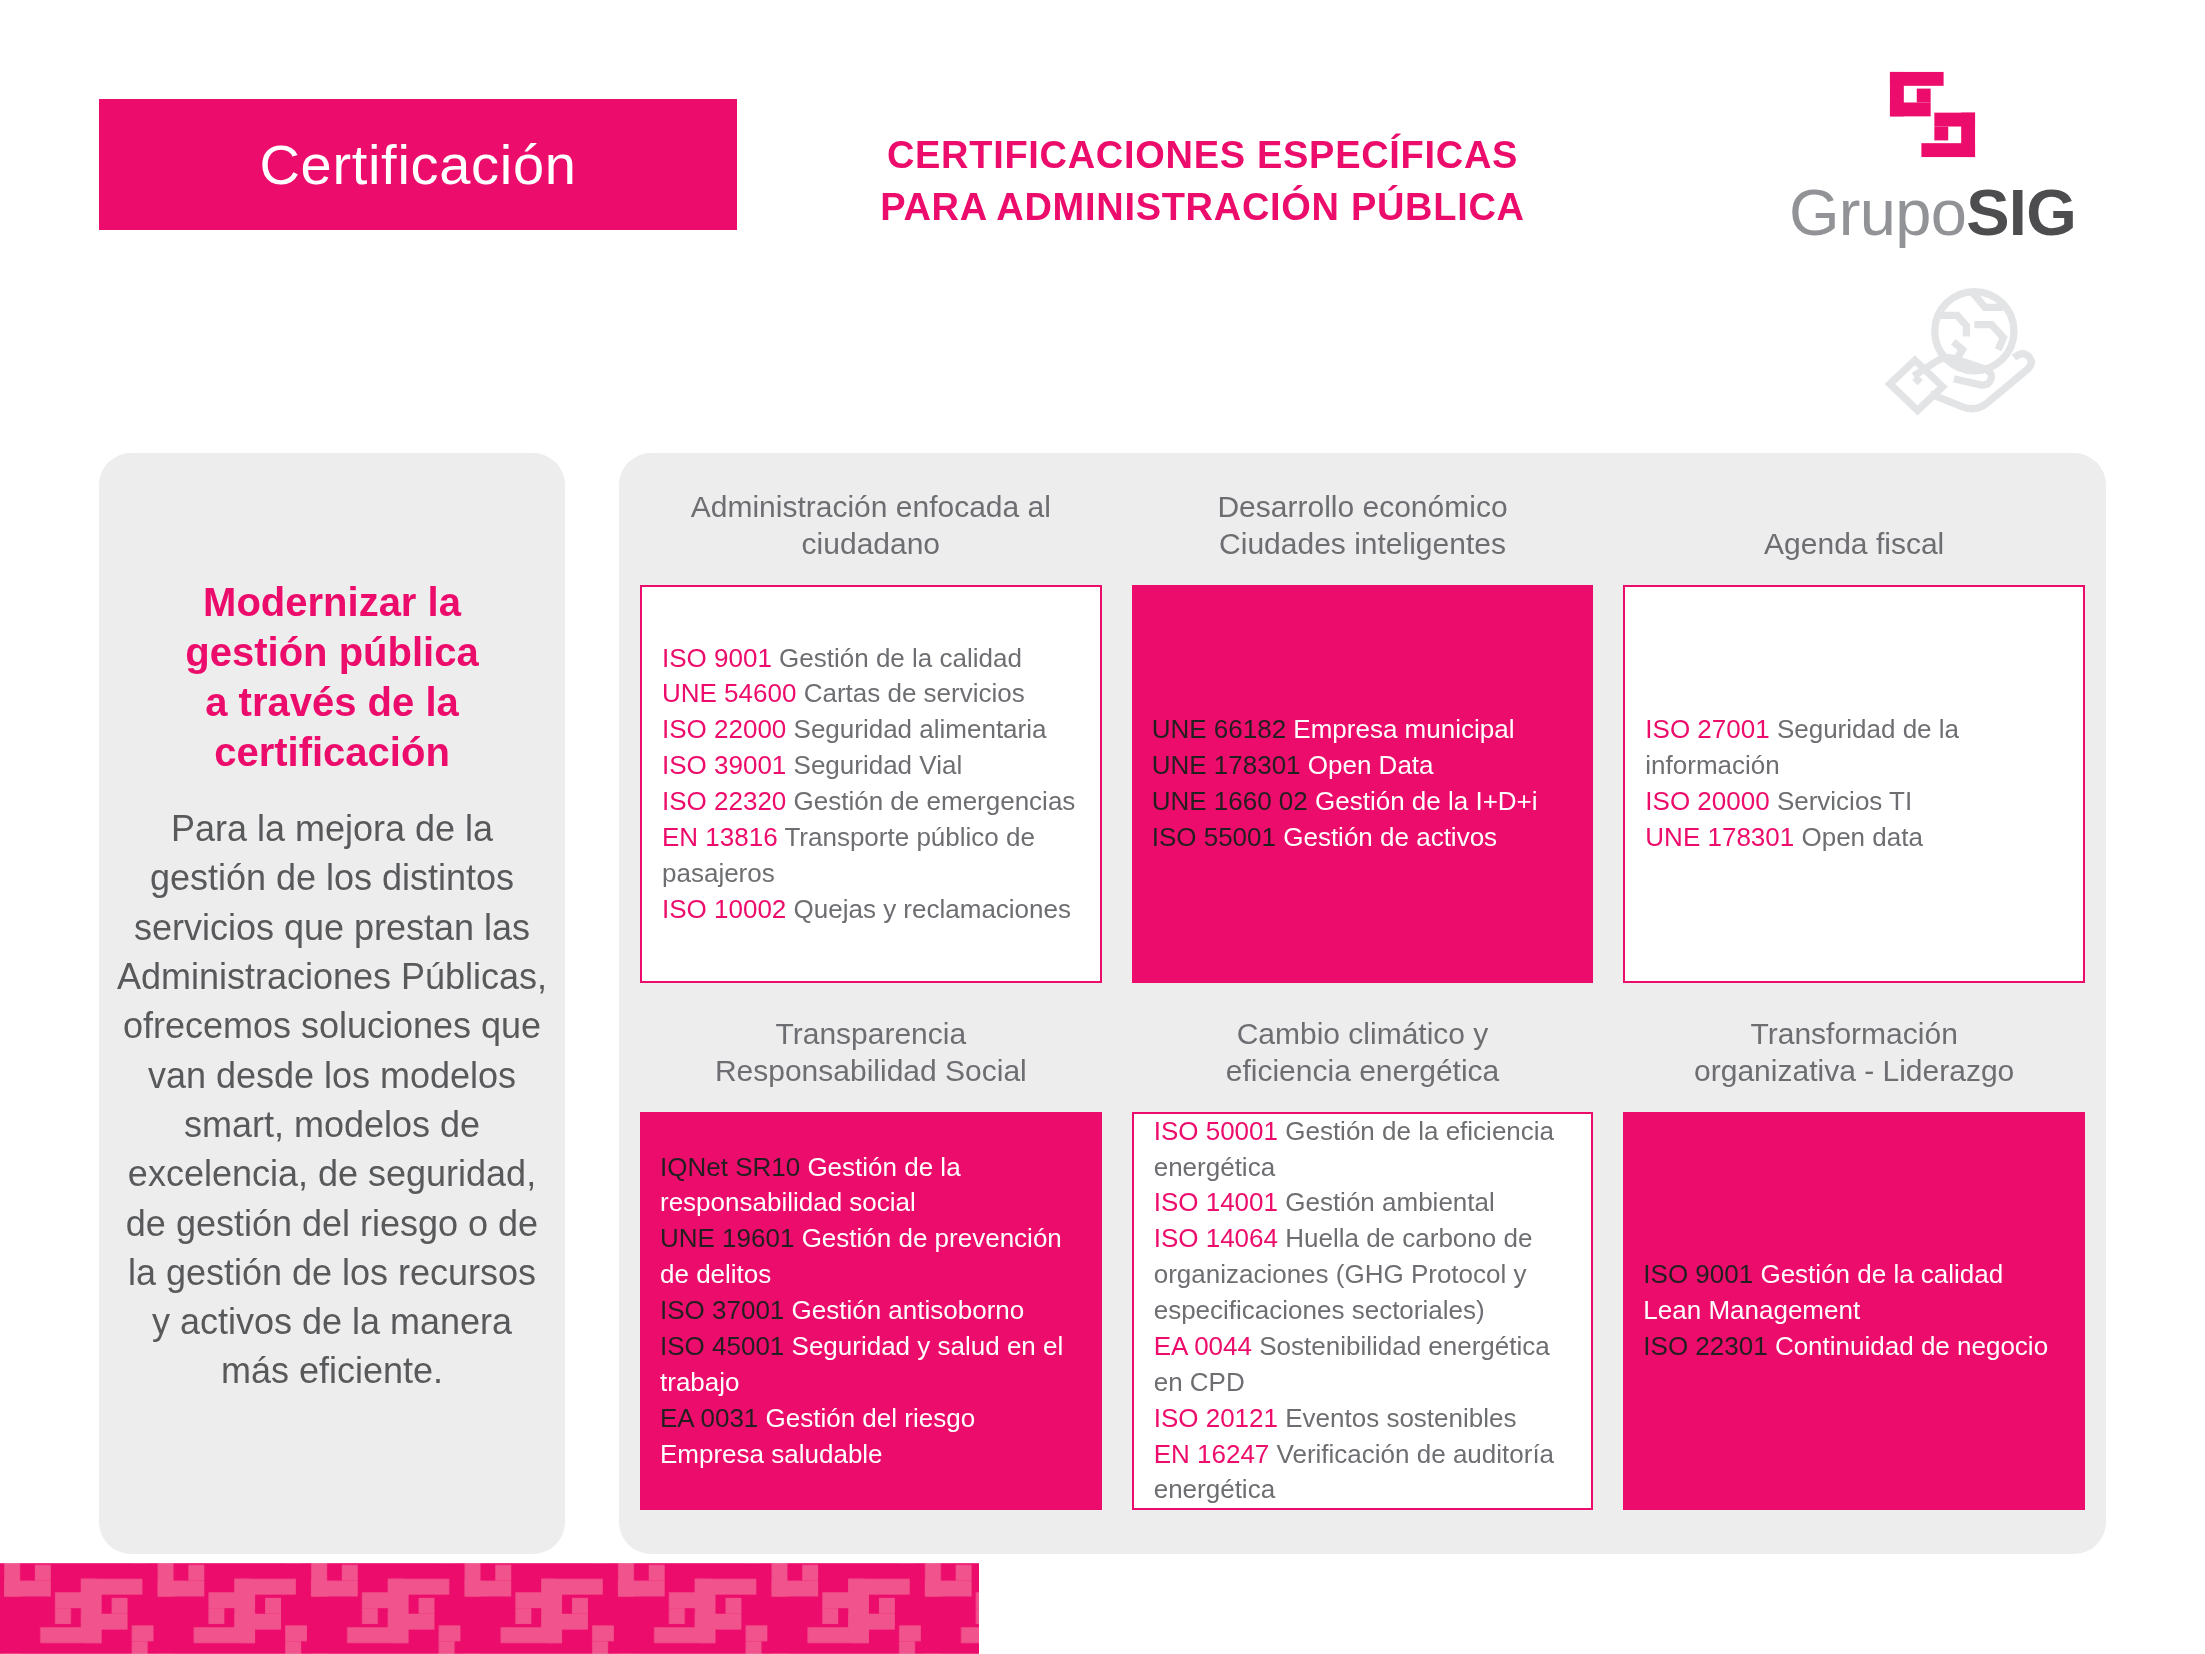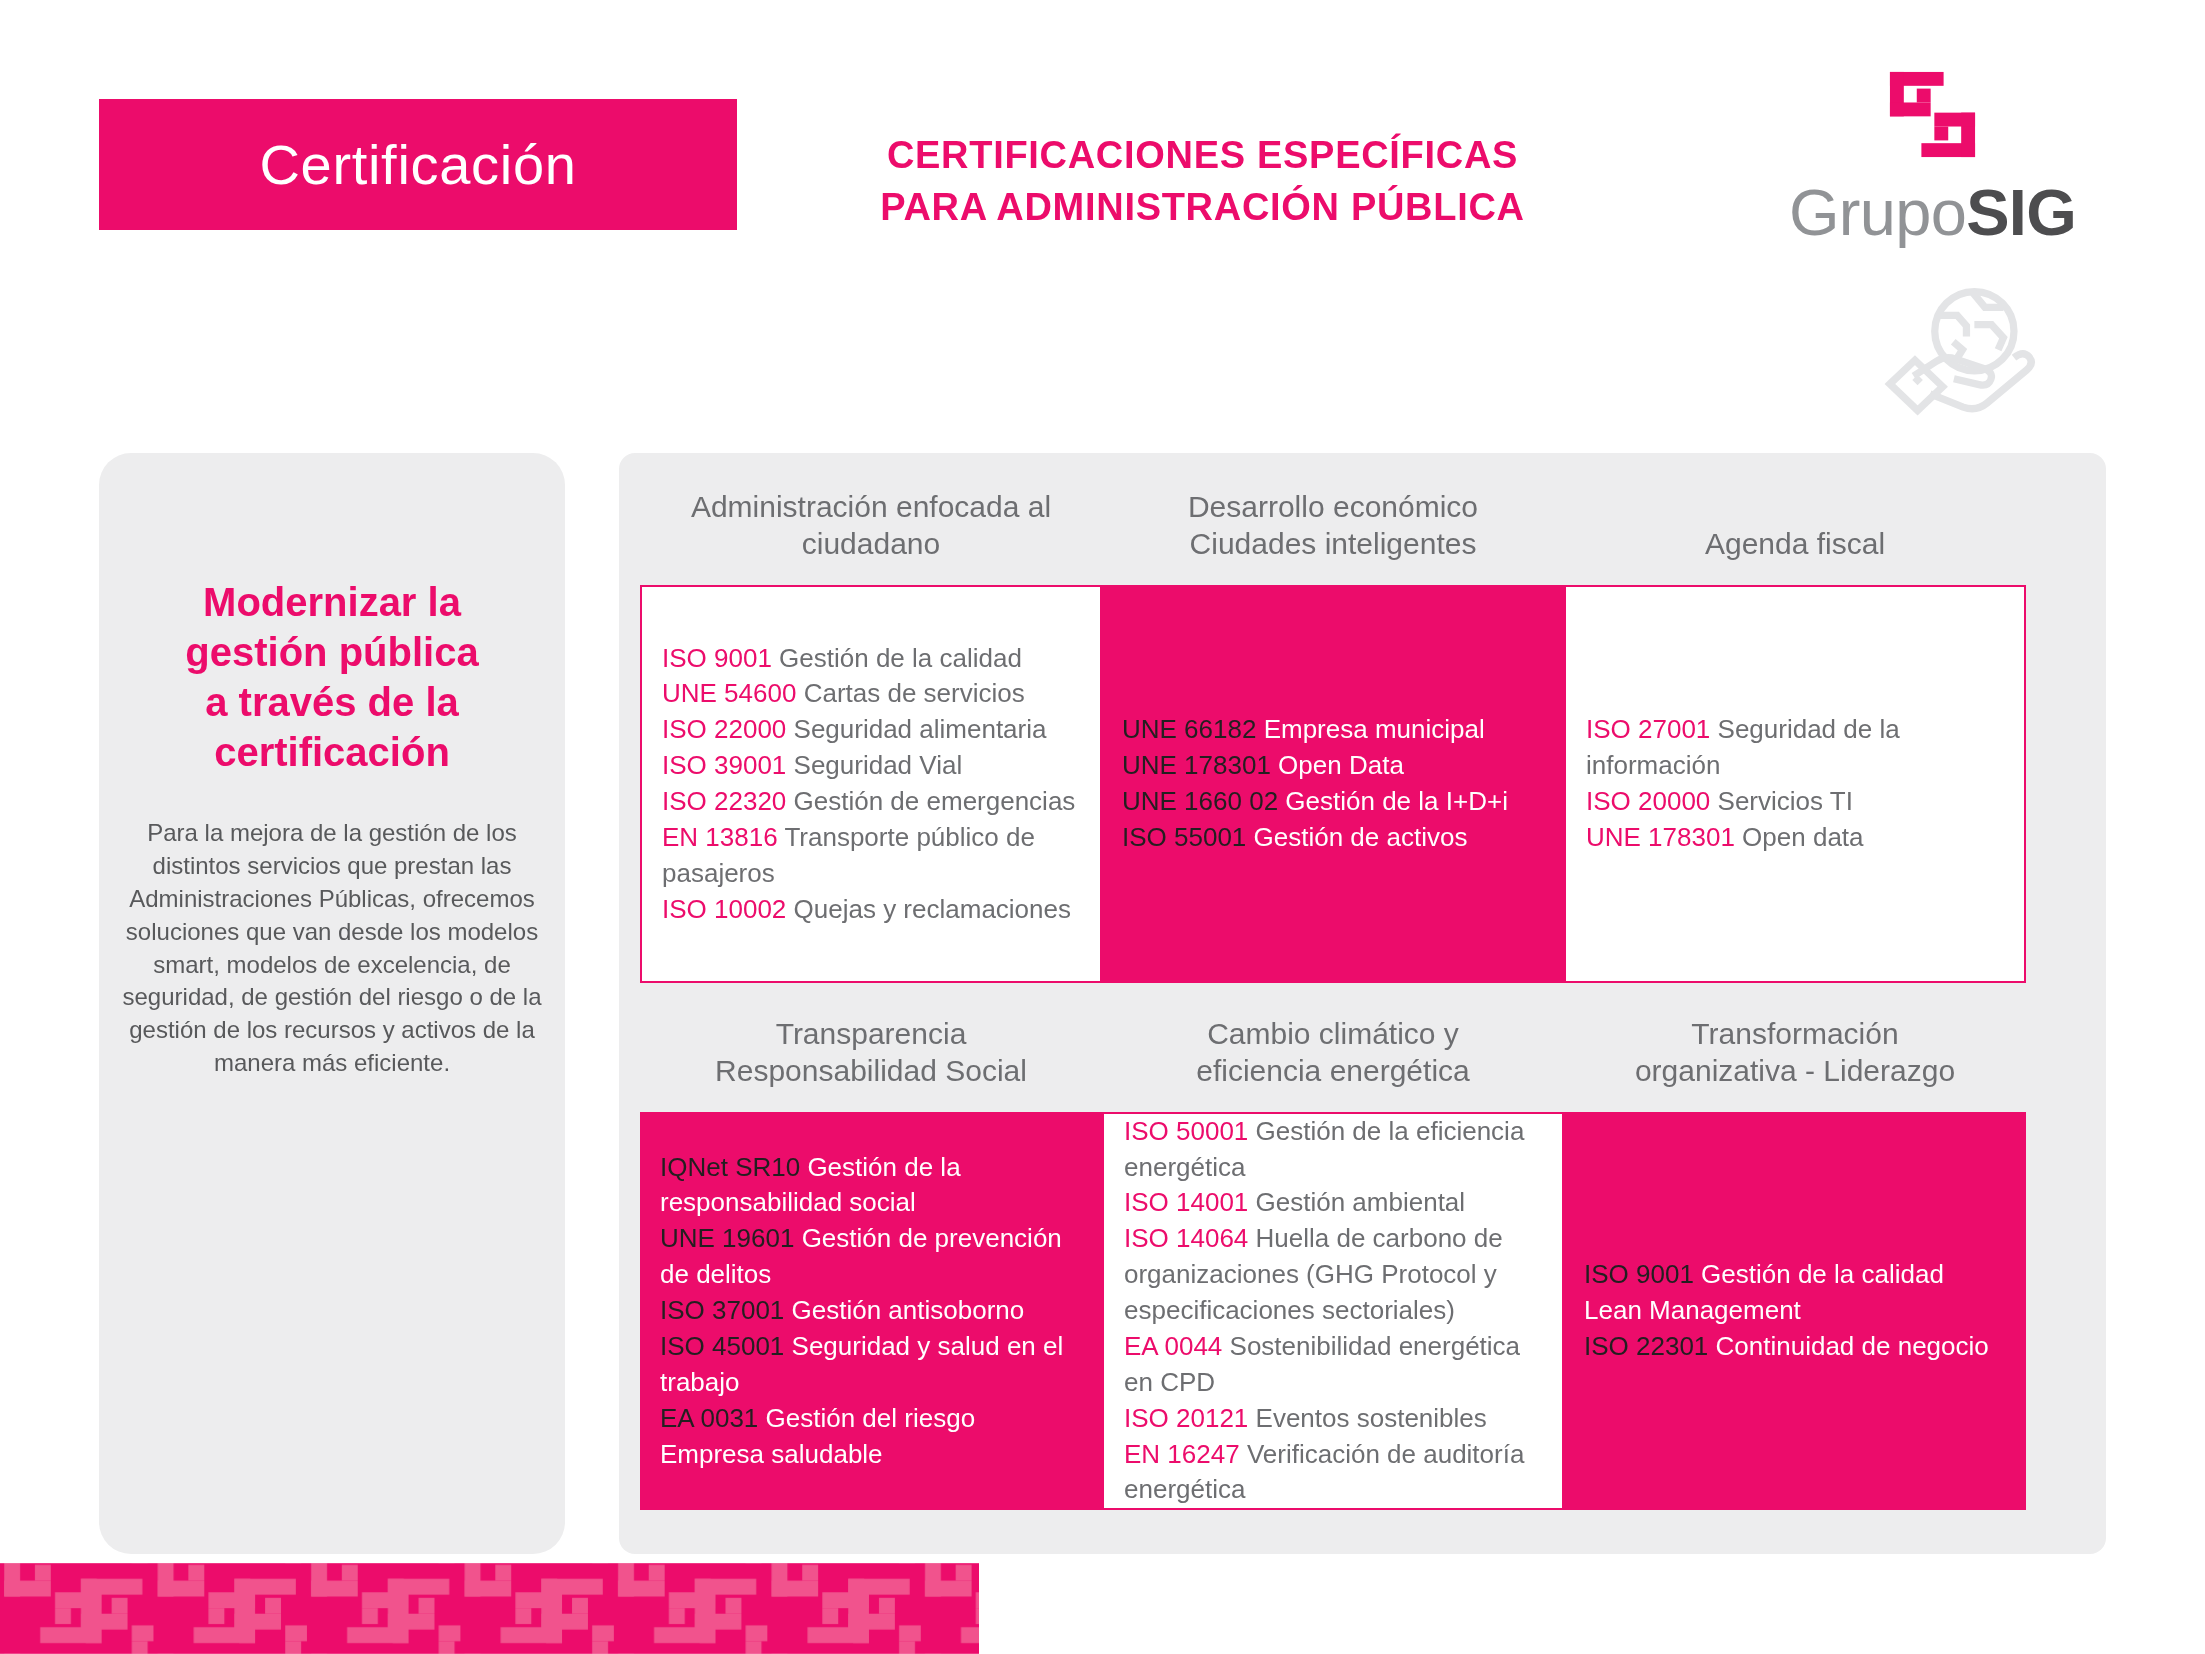--- a/index.html
+++ b/index.html
@@ -37,29 +37,29 @@
   
   .intro {
     position:absolute; left:99px; top:453px; width:466px; height:1101px;
     background:#EDEDEE; border-radius:32px; text-align:center;
   }
   .intro-heading {
     margin-top:124px; padding:0 40px;
     color:#EC0C6B; font-size:40px; font-weight:700; line-height:1.25;
   }
   .intro-paragraph {
-    margin-top:40px; padding:0 16px;
-    color:#58595B; font-size:24px; font-weight:400; line-height:1.37;
+    margin-top:27px; padding:0 16px;
+    color:#58595B; font-size:36px; font-weight:400; line-height:1.37;
   }
 
   
   .board {
     position:absolute; left:619px; top:453px; width:1487px; height:1101px;
-    background:#EDEDEE; border-radius:16px;
-    display:flex; padding:33px 21px 42px 21px;
+    background:#EDEDEE; border-radius:32px;
+    display:flex; gap:30px; padding:33px 21px 42px 21px;
   }
   .col { width:462px; display:flex; flex-direction:column; }
   .card-heading {
     height:99px; display:flex; flex-direction:column; justify-content:flex-end;
     padding-bottom:22.5px; text-align:center;
     color:#6D6E71; font-size:30px; line-height:1.22; font-weight:400;
   }
   .card-heading.second { height:101px; margin-top:28px; }
   .card {
     height:398px; padding:0 20px;

